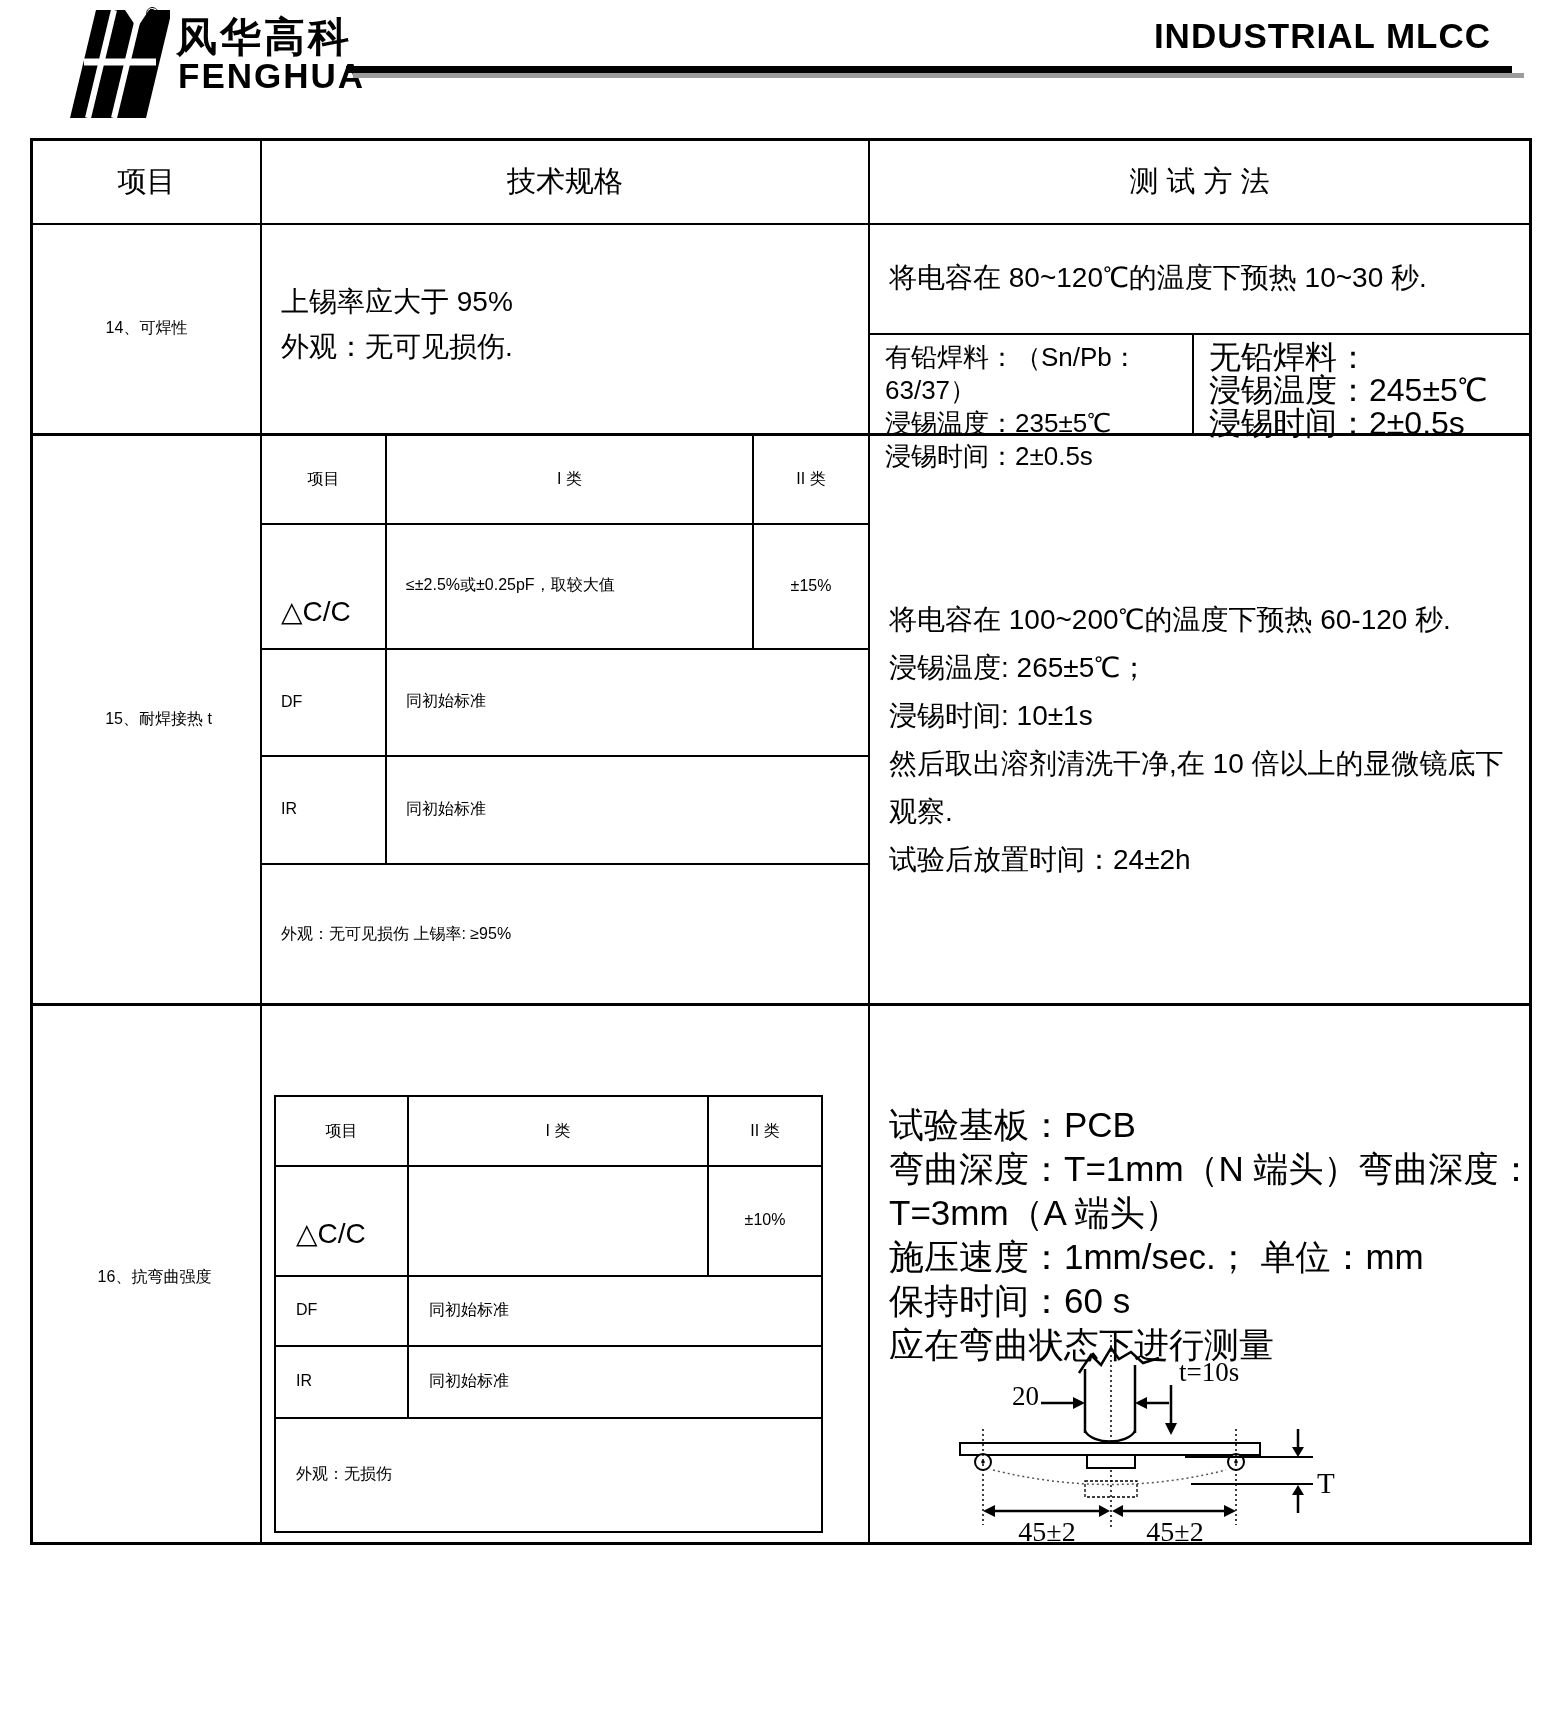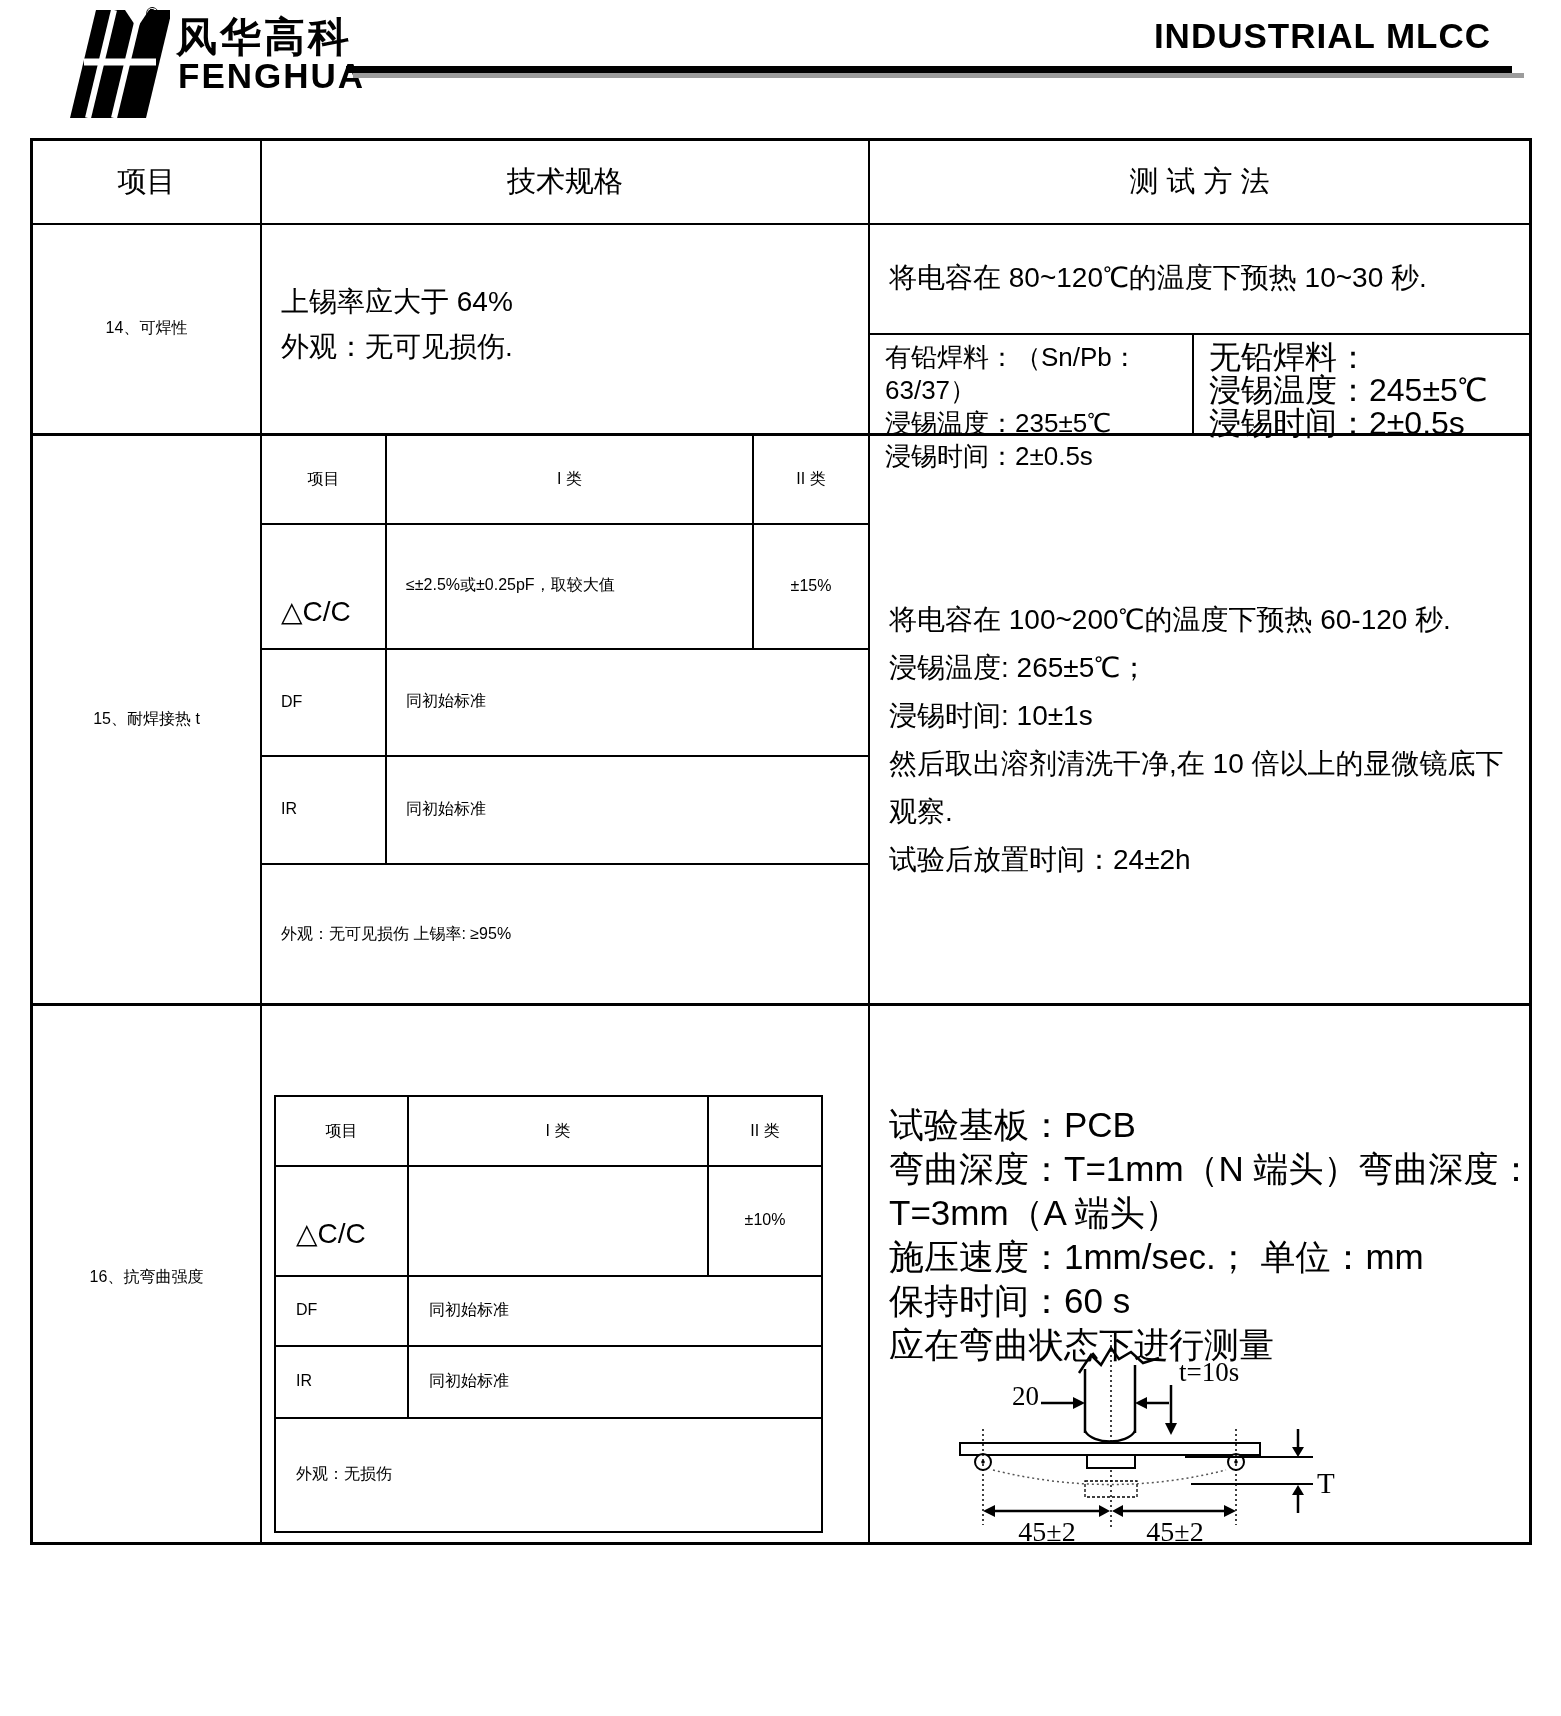--- a/index.html
+++ b/index.html
@@ -50,34 +50,34 @@
     <div class="vline" style="left:835px;top:0;height:1401px;"></div>
     <div class="hline" style="left:0;top:82px;width:1496px;"></div>
     <div class="hline" style="left:0;top:292px;width:1496px;height:3px;"></div>
     <div class="hline" style="left:0;top:862px;width:1496px;height:3px;"></div>
 
     <div class="ctr" style="left:0;top:0;width:227px;height:82px;font-size:29px;">项目</div>
     <div class="ctr" style="left:229px;top:0;width:606px;height:82px;font-size:29px;">技术规格</div>
     <div class="ctr" style="left:837px;top:0;width:659px;height:82px;font-size:29px;">测 试 方 法</div>
 
     <div class="ctr" style="left:0;top:82px;width:227px;height:210px;">14、可焊性</div>
-    <div class="txt" style="left:248px;top:138px;width:560px;line-height:45px;">上锡率应大于 64%
+    <div class="txt" style="left:248px;top:138px;width:560px;line-height:45px;">上锡率应大于 95%
 外观：无可见损伤.</div>
 
     <div class="txt" style="left:856px;top:118px;width:630px;">将电容在 80~120℃的温度下预热 10~30 秒.</div>
     <div class="hline" style="left:835px;top:192px;width:661px;"></div>
     <div class="vline" style="left:1159px;top:192px;height:100px;"></div>
     <div class="txt" style="left:852px;top:200px;width:306px;font-size:26px;line-height:33px;">有铅焊料：（Sn/Pb：63/37）
 浸锡温度：235±5℃
 浸锡时间：2±0.5s</div>
     <div class="txt" style="left:1176px;top:200px;width:320px;font-size:32px;line-height:33px;">无铅焊料：
 浸锡温度：245±5℃
 浸锡时间：2±0.5s</div>
 
-    <div class="ctr" style="left:0;top:295px;width:227px;height:567px;">15、耐焊接热 t</div>
+    <div class="ctr" style="left:0;top:295px;width:227px;height:567px;padding-left:12px;">15、耐焊接热 t</div>
 
     <div class="hline" style="left:227px;top:382px;width:608px;"></div>
     <div class="hline" style="left:227px;top:507px;width:608px;"></div>
     <div class="hline" style="left:227px;top:614px;width:608px;"></div>
     <div class="hline" style="left:227px;top:722px;width:608px;"></div>
     <div class="vline" style="left:352px;top:295px;height:427px;"></div>
     <div class="vline" style="left:719px;top:295px;height:212px;"></div>
 
     <div class="ctr" style="left:229px;top:295px;width:123px;height:87px;">项目</div>
     <div class="ctr" style="left:354px;top:295px;width:365px;height:87px;">I 类</div>
@@ -92,21 +92,21 @@
     <div class="vctr" style="left:248px;top:614px;width:90px;height:108px;">IR</div>
     <div class="vctr" style="left:373px;top:614px;width:400px;height:108px;">同初始标准</div>
     <div class="vctr" style="left:248px;top:725px;width:560px;height:137px;">外观：无可见损伤 上锡率: ≥95%</div>
 
     <div class="txt" style="left:856px;top:455px;width:640px;line-height:48px;">将电容在 100~200℃的温度下预热 60-120 秒.
 浸锡温度: 265±5℃；
 浸锡时间: 10±1s
 然后取出溶剂清洗干净,在 10 倍以上的显微镜底下观察.
 试验后放置时间：24±2h</div>
 
-    <div class="ctr" style="left:0;top:865px;width:227px;height:542px;">16、抗弯曲强度</div>
+    <div class="ctr" style="left:8px;top:865px;width:227px;height:542px;">16、抗弯曲强度</div>
 
     <div id="sub16">
       <div class="hline" style="left:0;top:68px;width:545px;"></div>
       <div class="hline" style="left:0;top:178px;width:545px;"></div>
       <div class="hline" style="left:0;top:248px;width:545px;"></div>
       <div class="hline" style="left:0;top:320px;width:545px;"></div>
       <div class="vline" style="left:131px;top:0;height:320px;"></div>
       <div class="vline" style="left:431px;top:0;height:178px;"></div>
 
       <div class="ctr" style="left:0;top:0;width:131px;height:68px;">项目</div>

